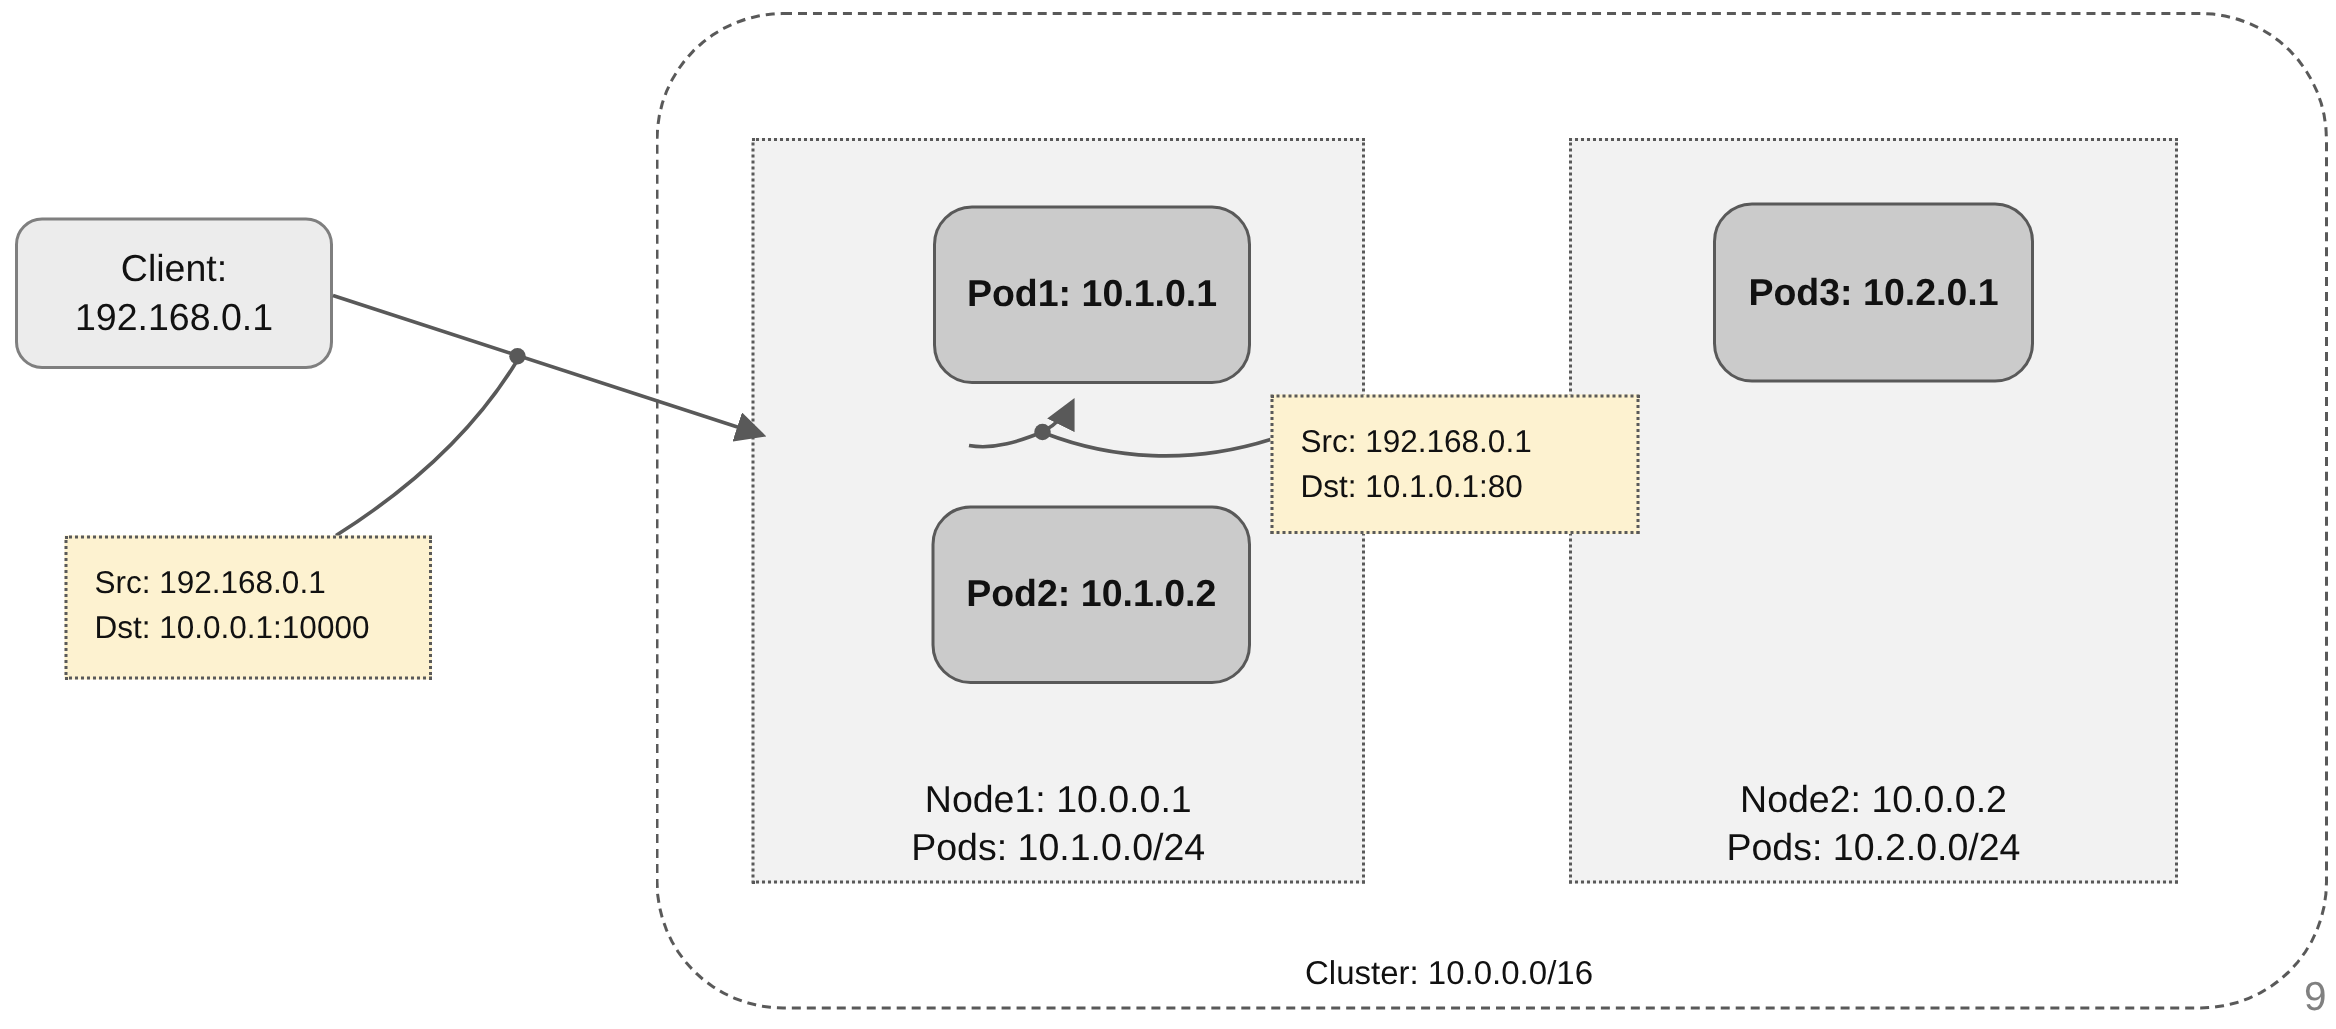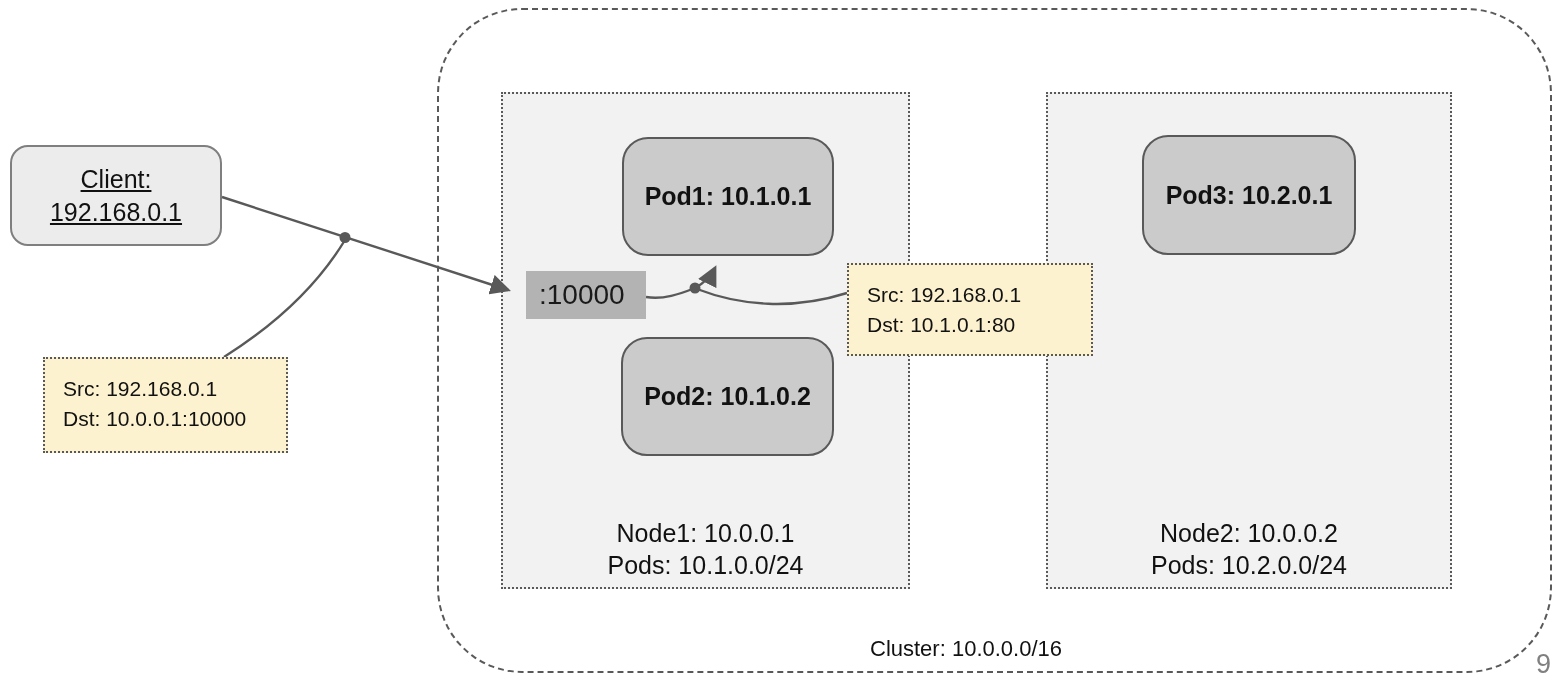--- a/index.html
+++ b/index.html
@@ -71,21 +71,20 @@
     background: #ececec;
     border: 2.5px solid #7f7f7f;
     border-radius: 18px;
     display: flex;
     flex-direction: column;
     align-items: center;
     justify-content: center;
     font-size: 25px;
     line-height: 33px;
     z-index: 2;
-    text-decoration: underline;
   }
 
   
   .port {
     position: absolute;
     left: 526px; top: 271px;
     width: 120px; height: 48px;
     background: #b3b3b3;
     display: flex;
     align-items: center;
@@ -186,23 +185,20 @@
 
     <path d="M 646 297 C 663 300 680 294 695 288" fill="none" stroke="#595959" stroke-width="2.4"></path>
 
     <path d="M 695 288 C 704 283 711 276 715 268" fill="none" stroke="#595959" stroke-width="2.4" marker-end="url(#arrow)"></path>
 
     <path d="M 847 293 C 793 310 741 306 697 289" fill="none" stroke="#595959" stroke-width="2.4"></path>
 
     <circle cx="695" cy="288" r="5.5" fill="#595959"></circle>
   </svg>
 
-  <div class="port">
-    <span>:10000</span>
-  </div>
 
   <div class="note note1">
     <div>Src: 192.168.0.1</div>
     <div>Dst: 10.0.0.1:10000</div>
   </div>
 
   <div class="note note2">
     <div>Src: 192.168.0.1</div>
     <div>Dst: 10.1.0.1:80</div>
   </div>

